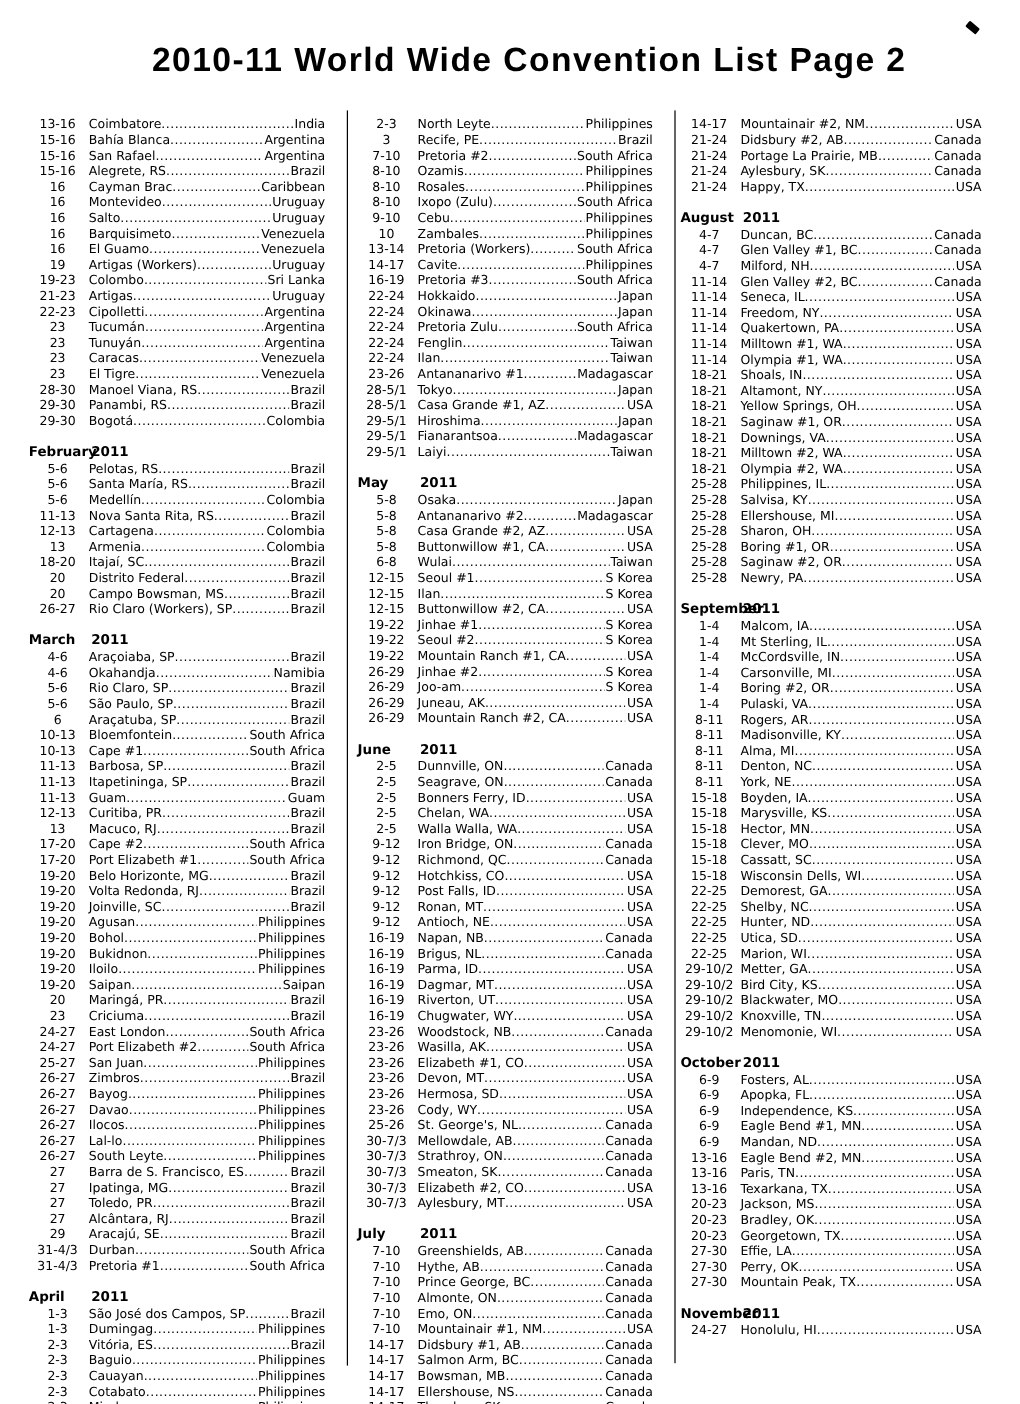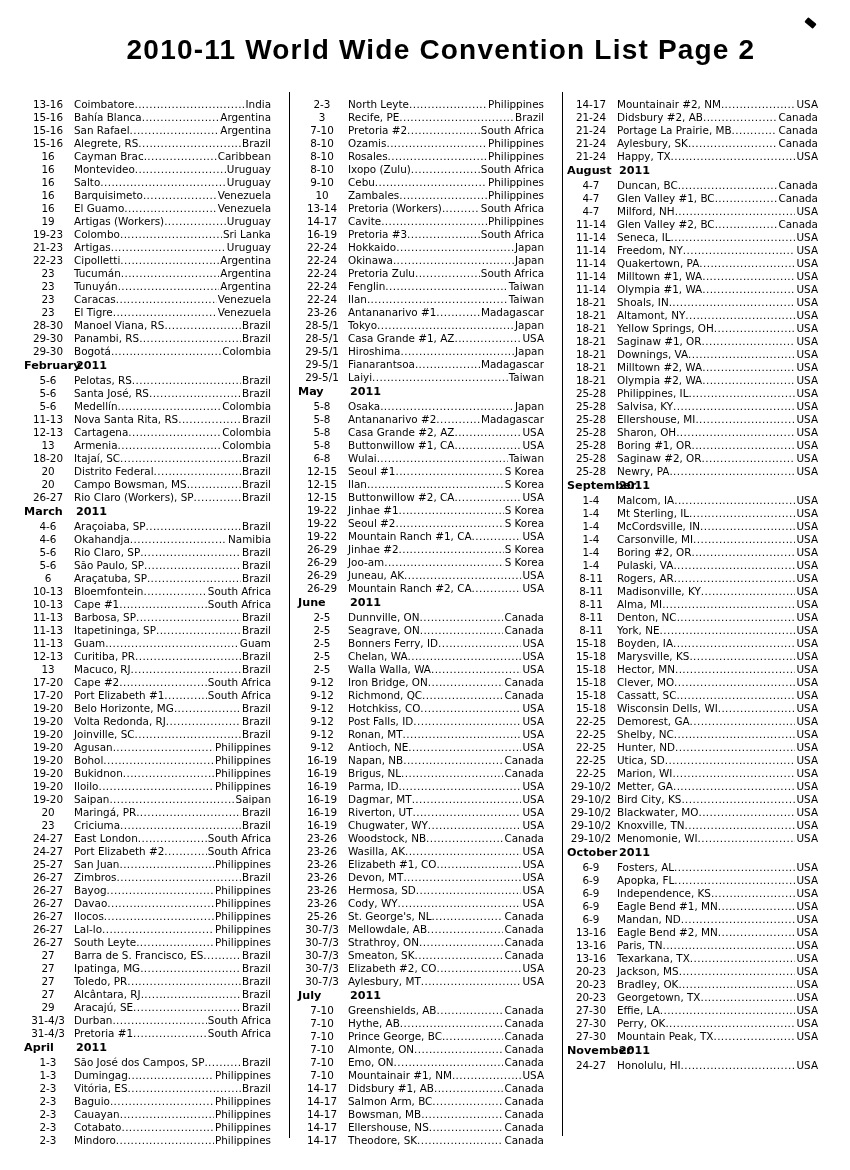--- a/index.html
+++ b/index.html
@@ -15,21 +15,21 @@
   }
   .col { position: absolute; top: 98px; font-family: "DejaVu Sans", sans-serif; font-size: 10.4px; }
   .col1 { left: 24px; width: 247px; }
   .col2 { left: 298px; width: 246px; }
   .col3 { left: 567px; width: 251px; }
   .divider { position: absolute; top: 92px; width: 1px; background: #000; }
   .div1 { left: 289px; height: 1046px; }
   .div2 { left: 562px; height: 1044px; }
   .month {
     height: 16px; line-height: 16px; font-weight: bold; font-size: 11.2px;
-    display: flex; margin-top: 0;
+    display: flex; margin-top: 11px;
   }
   .month .m-name { width: 52px; }
   .month .m-year { }
   .row { display: flex; height: 13px; line-height: 13px; white-space: nowrap; }
   .row .date { width: 48px; text-align: center; flex: 0 0 48px; }
   .row .city { flex: 0 0 auto; padding-left: 2px; }
   .row .dots { flex: 1 1 auto; overflow: hidden; letter-spacing: 0.4px; }
   .row .dots::before {
     content: "........................................................................................................";
   }
@@ -167,21 +167,21 @@
       <span class="m-year">2011</span>
     </div>
     <div class="row">
       <span class="date">5-6</span>
       <span class="city">Pelotas, RS</span>
       <span class="dots"></span>
       <span class="country">Brazil</span>
     </div>
     <div class="row">
       <span class="date">5-6</span>
-      <span class="city">Santa José, RS</span>
+      <span class="city">Santa María, RS</span>
       <span class="dots"></span>
       <span class="country">Brazil</span>
     </div>
     <div class="row">
       <span class="date">5-6</span>
       <span class="city">Medellín</span>
       <span class="dots"></span>
       <span class="country">Colombia</span>
     </div>
     <div class="row">

